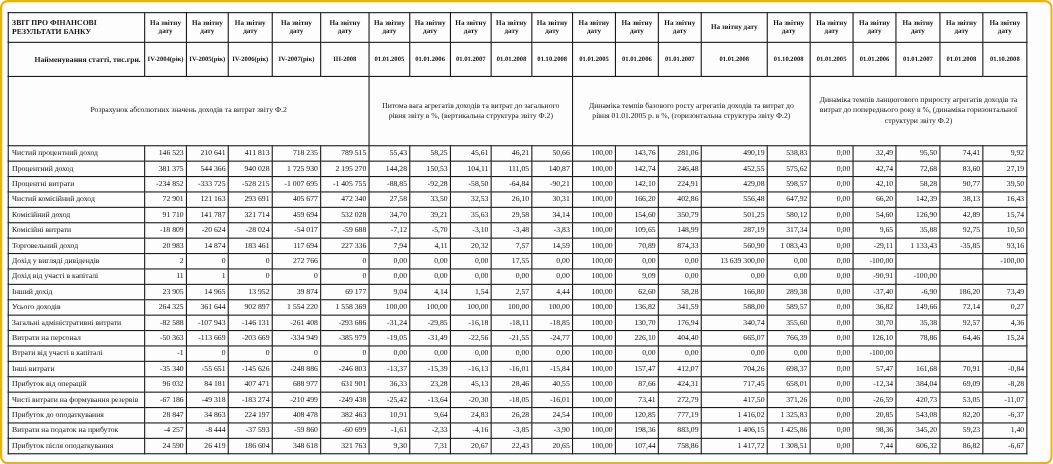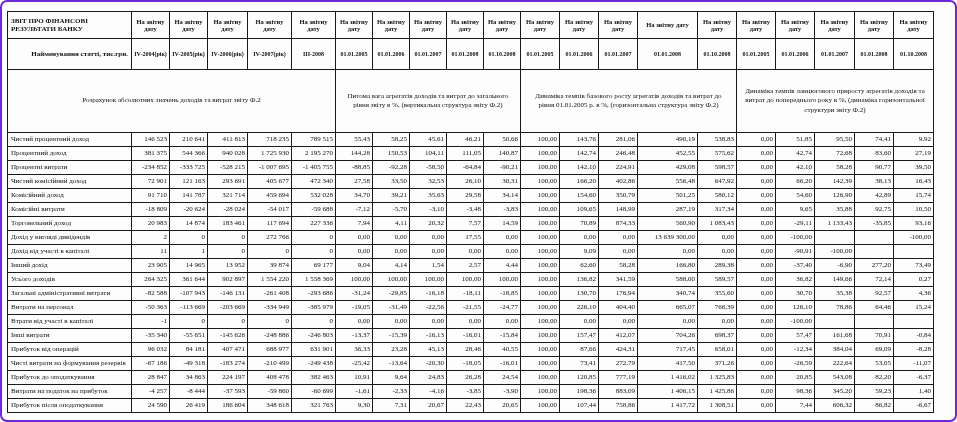--- a/index.html
+++ b/index.html
@@ -1,19 +1,19 @@
 <!DOCTYPE html>
 <html><head>
 <meta charset="utf-8">
 <style>
   html, body { margin: 0; padding: 0; background: #ffffff; }
   body { font-family: "Liberation Serif", serif; color: #111; }
   .frame {
     width: 957px; height: 422px; box-sizing: border-box;
-    border: 2px solid #6d28d9; border-radius: 7px;
+    border: 2px solid #eab308; border-radius: 7px;
     background: #fdfdfd; padding: 9px 5px; overflow: hidden;
   }
   table { border-collapse: collapse; table-layout: fixed; }
   th, td { border: 1px solid #1a1a1a; overflow: hidden; }
   th { font-weight: bold; vertical-align: middle; }
   .title-cell { font-size: 7px; text-align: left; padding: 2px 3px; vertical-align: middle; height: 22px; }
   .date-hdr { font-size: 6.5px; text-align: center; padding: 1px; line-height: 1.15; }
   .name-hdr { font-size: 7px; text-align: right; padding: 2px 3px; vertical-align: middle; height: 26px; }
   .period-hdr { font-size: 6px; text-align: center; padding: 1px; line-height: 1.15; }
   .group-hdr { font-weight: normal; font-size: 7px; text-align: center; padding: 2px 8px; height: 58px; line-height: 1.3; }
@@ -115,21 +115,21 @@
           <td class="num-cell">58,25</td>
           <td class="num-cell">45,61</td>
           <td class="num-cell">46,21</td>
           <td class="num-cell">50,66</td>
           <td class="num-cell">100,00</td>
           <td class="num-cell">143,76</td>
           <td class="num-cell">281,06</td>
           <td class="num-cell">490,19</td>
           <td class="num-cell">538,83</td>
           <td class="num-cell">0,00</td>
-          <td class="num-cell">51,85</td>
+          <td class="num-cell">32,49</td>
           <td class="num-cell">95,50</td>
           <td class="num-cell">74,41</td>
           <td class="num-cell">9,92</td>
         </tr>
         <tr>
           <td class="label-cell">Процентний доход</td>
           <td class="num-cell">381 375</td>
           <td class="num-cell">544 366</td>
           <td class="num-cell">940 028</td>
           <td class="num-cell">1 725 930</td>
@@ -324,21 +324,21 @@
           <td class="num-cell">2,57</td>
           <td class="num-cell">4,44</td>
           <td class="num-cell">100,00</td>
           <td class="num-cell">62,60</td>
           <td class="num-cell">58,28</td>
           <td class="num-cell">166,80</td>
           <td class="num-cell">289,38</td>
           <td class="num-cell">0,00</td>
           <td class="num-cell">-37,40</td>
           <td class="num-cell">-6,90</td>
-          <td class="num-cell">277,20</td>
+          <td class="num-cell">186,20</td>
           <td class="num-cell">73,49</td>
         </tr>
         <tr>
           <td class="label-cell">Усього доходів</td>
           <td class="num-cell">264 325</td>
           <td class="num-cell">361 644</td>
           <td class="num-cell">902 897</td>
           <td class="num-cell">1 554 220</td>
           <td class="num-cell">1 558 369</td>
           <td class="num-cell">100,00</td>
@@ -484,21 +484,21 @@
           <td class="num-cell">-20,30</td>
           <td class="num-cell">-18,05</td>
           <td class="num-cell">-16,01</td>
           <td class="num-cell">100,00</td>
           <td class="num-cell">73,41</td>
           <td class="num-cell">272,79</td>
           <td class="num-cell">417,50</td>
           <td class="num-cell">371,26</td>
           <td class="num-cell">0,00</td>
           <td class="num-cell">-26,59</td>
-          <td class="num-cell">222,64</td>
+          <td class="num-cell">420,73</td>
           <td class="num-cell">53,05</td>
           <td class="num-cell">-11,07</td>
         </tr>
         <tr>
           <td class="label-cell">Прибуток до оподаткування</td>
           <td class="num-cell">28 847</td>
           <td class="num-cell">34 863</td>
           <td class="num-cell">224 197</td>
           <td class="num-cell">408 478</td>
           <td class="num-cell">382 463</td>

